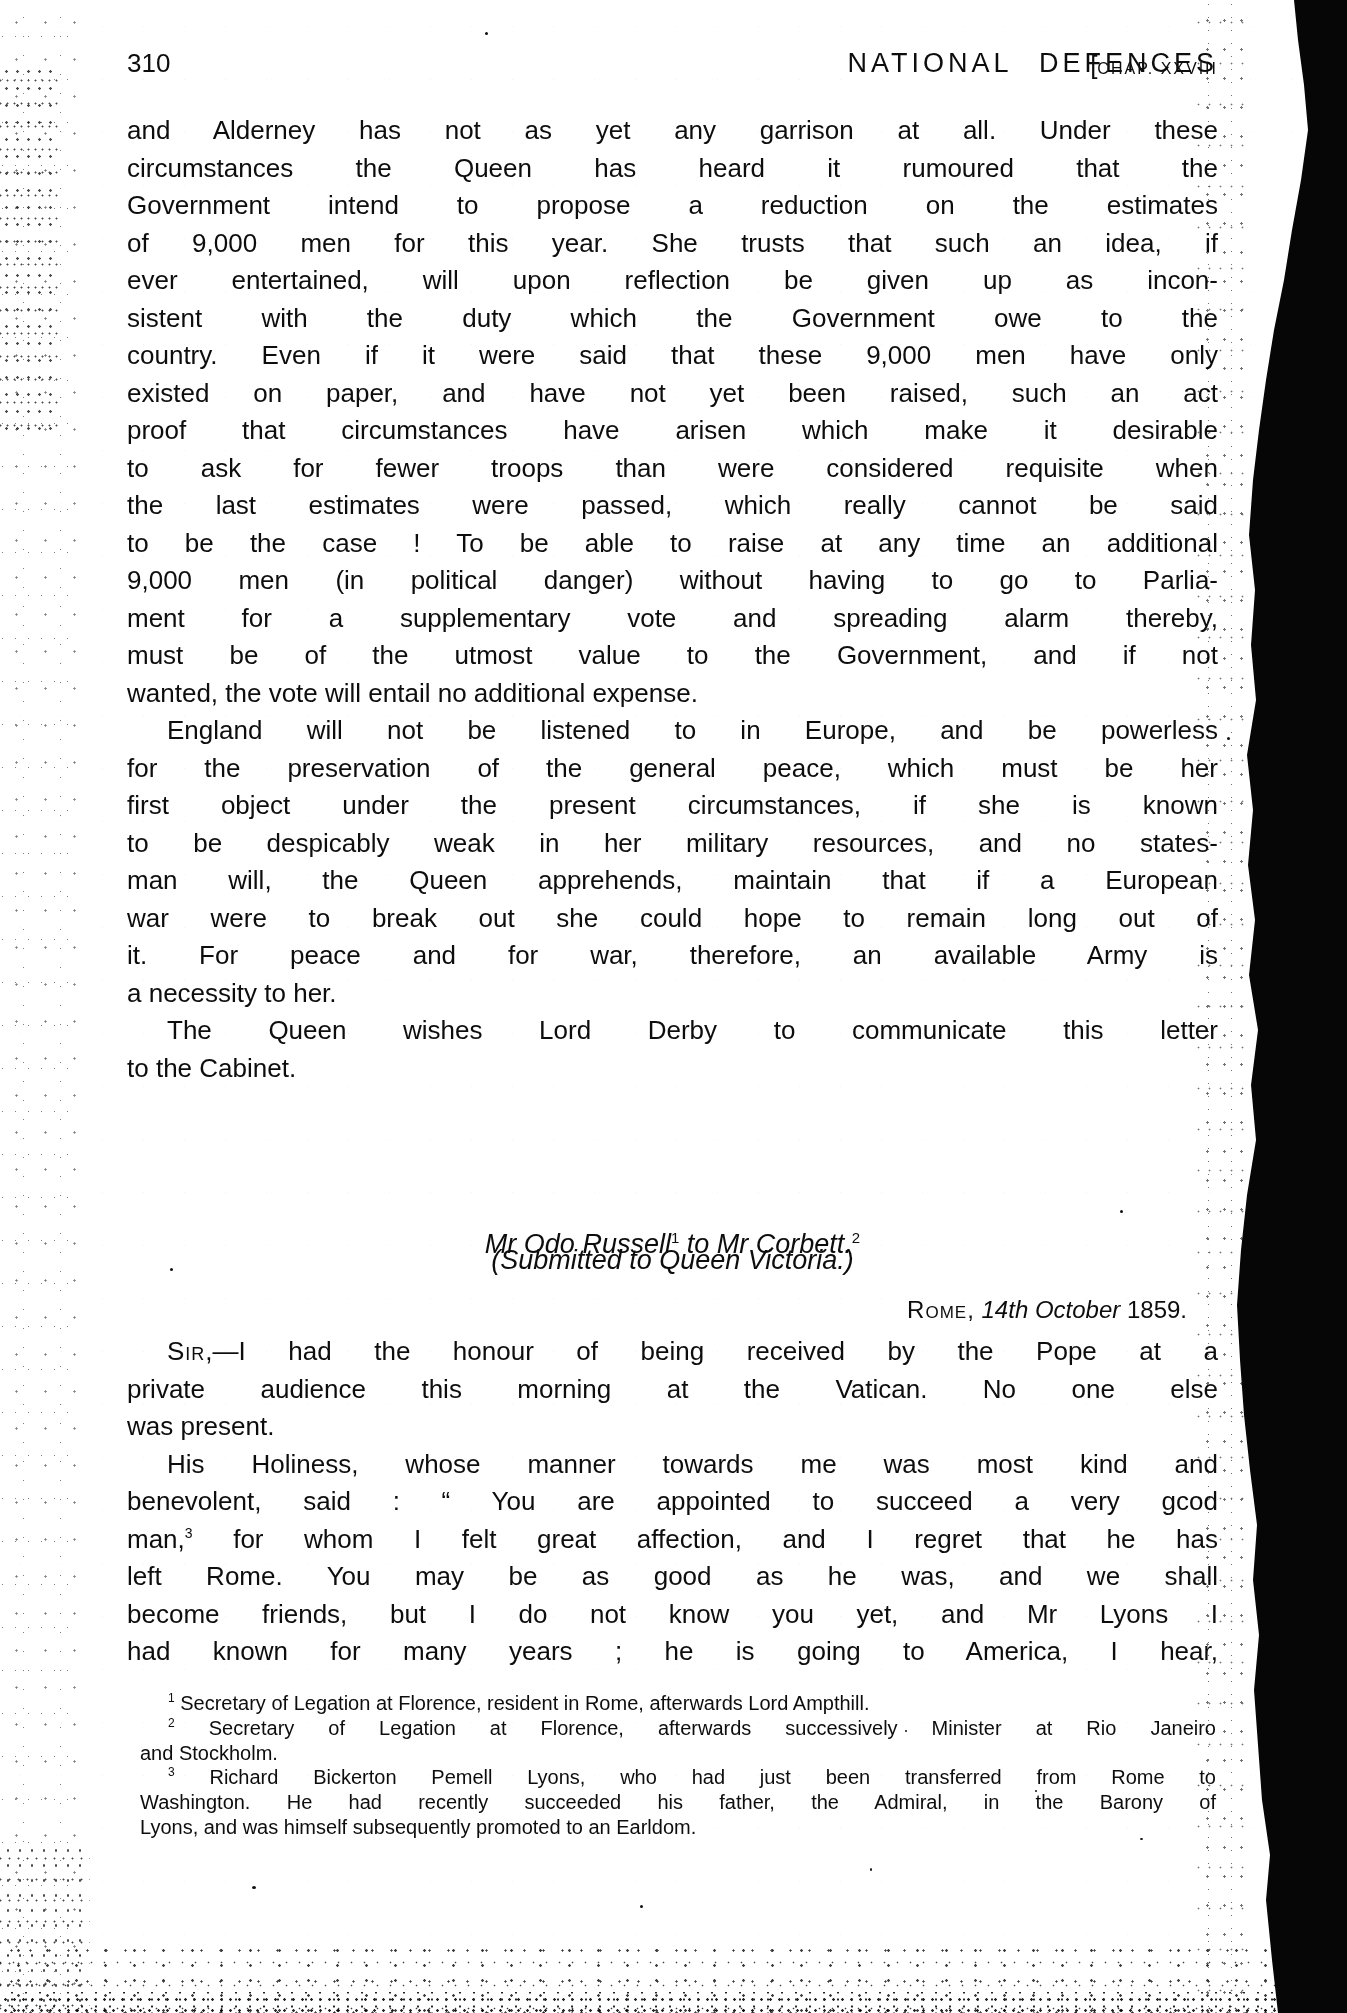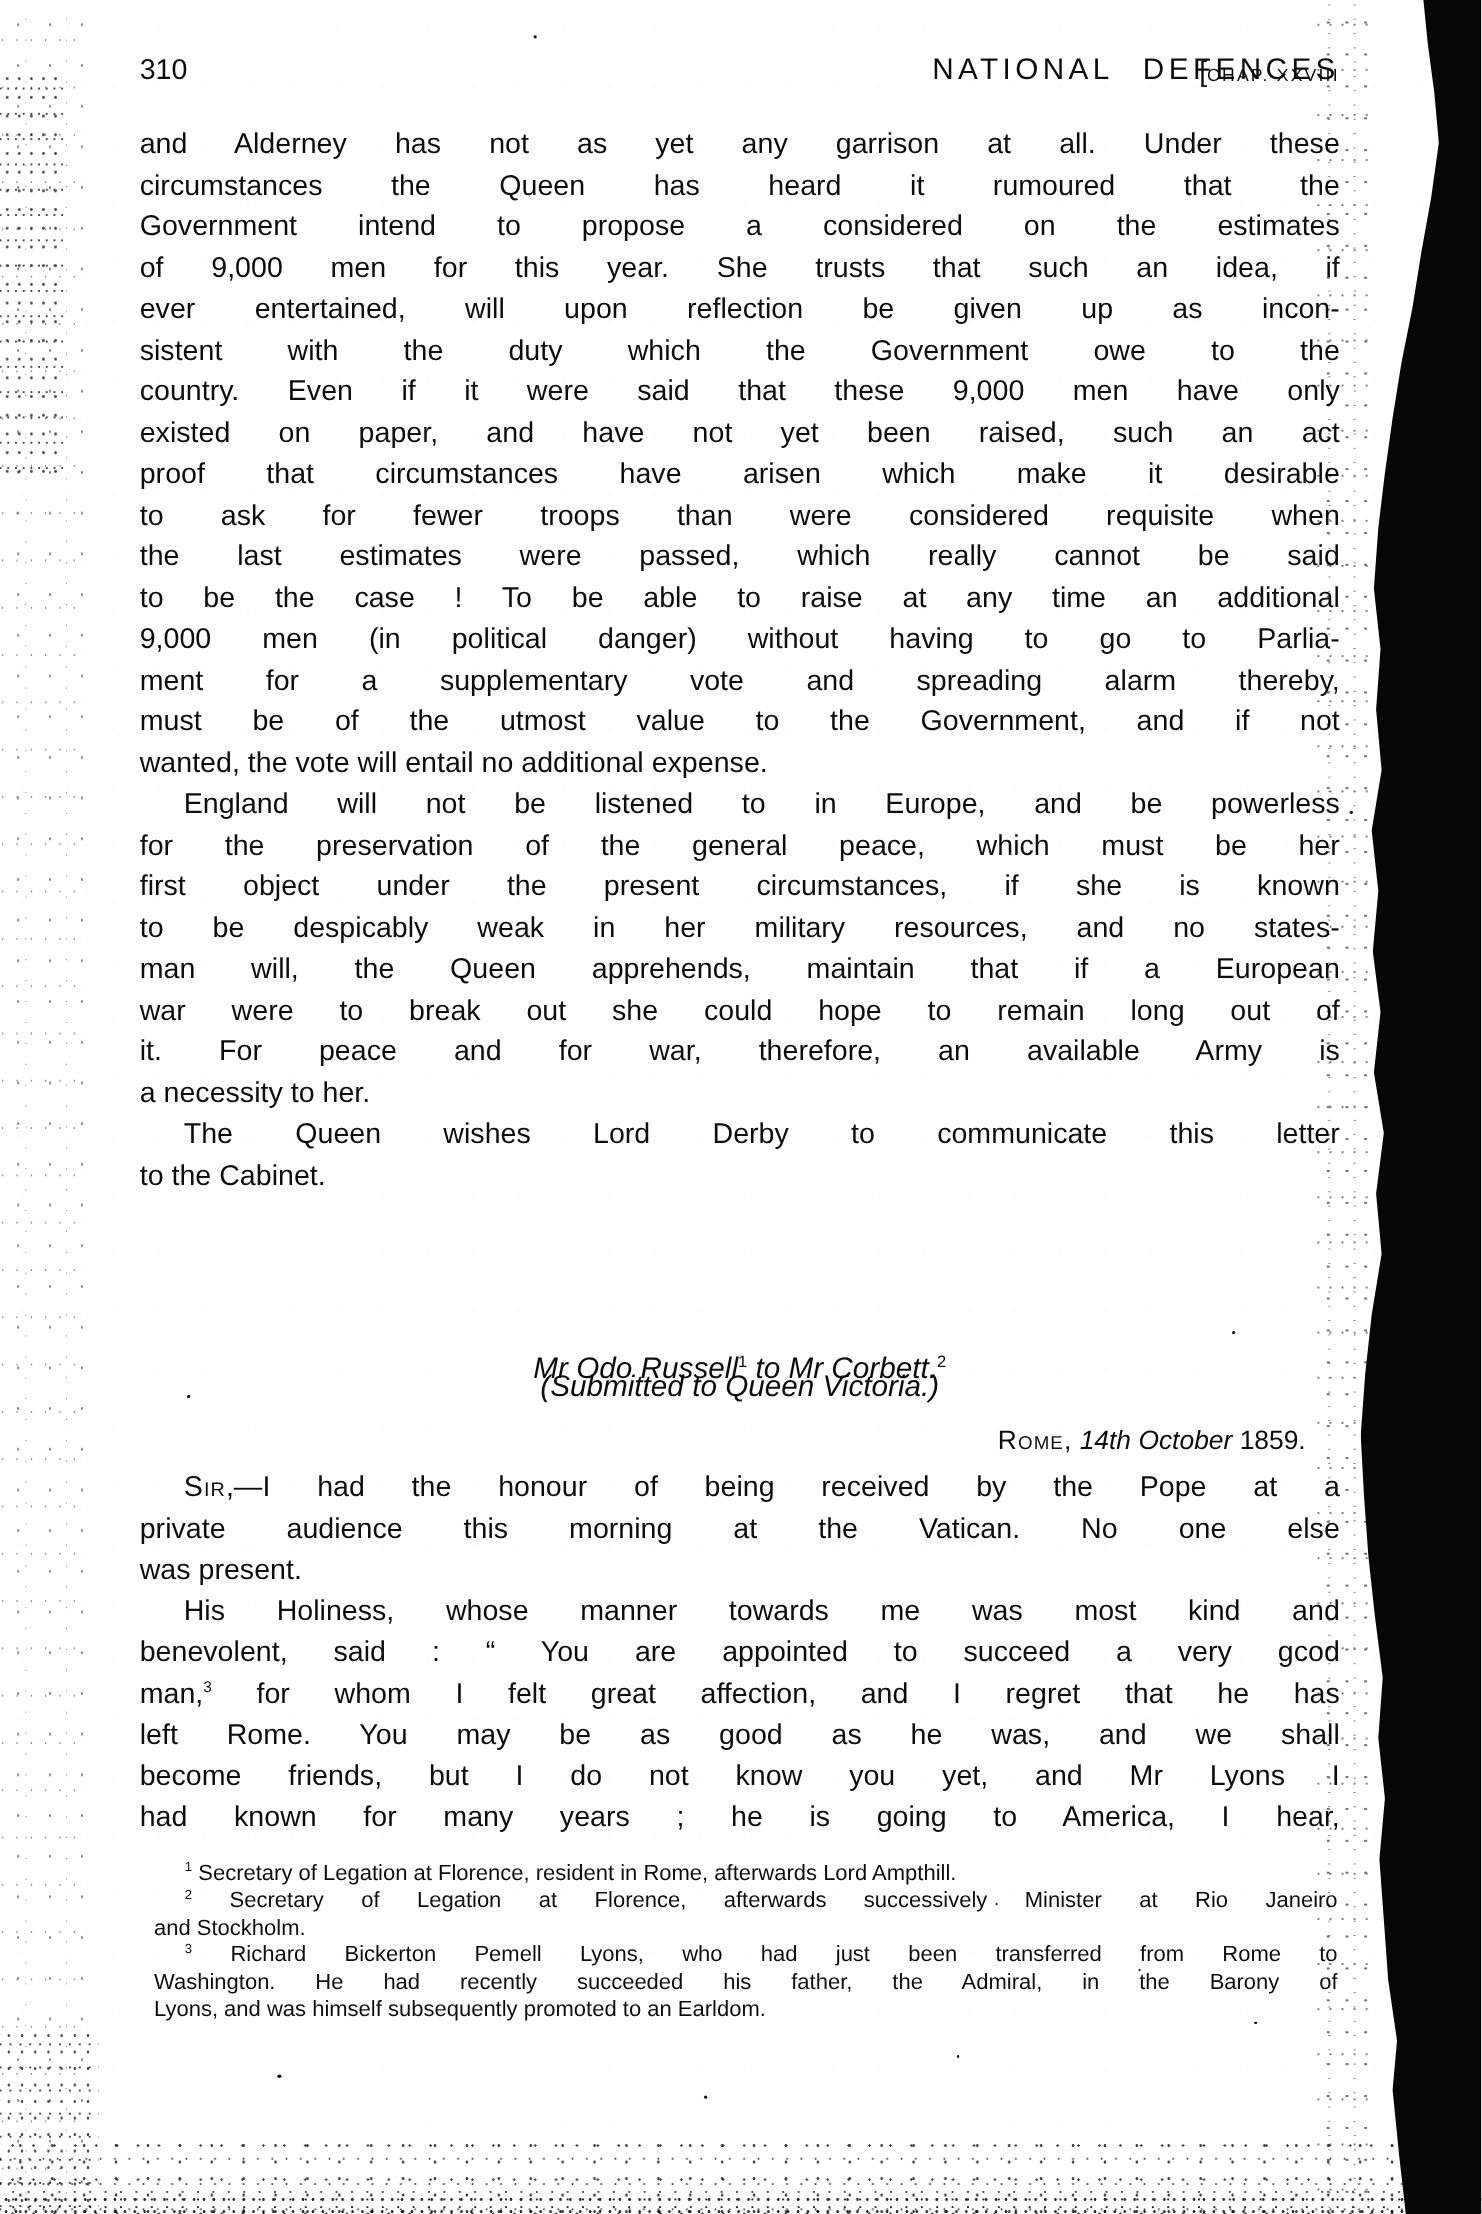--- a/index.html
+++ b/index.html
@@ -64,21 +64,21 @@
 
   <div id="header">
     <span id="page-number">310</span>
     <div id="running-title">NATIONAL DEFENCES</div>
     <span id="chapter-label"><span>[</span><span class="small">CHAP. XXVIII</span></span>
   </div>
 
   <div id="body-block">
     <div class="tl jl">and Alderney has not as yet any garrison at all. Under these</div>
     <div class="tl jl">circumstances the Queen has heard it rumoured that the</div>
-    <div class="tl jl">Government intend to propose a considered on the estimates</div>
+    <div class="tl jl">Government intend to propose a reduction on the estimates</div>
     <div class="tl jl">of 9,000 men for this year. She trusts that such an idea, if</div>
     <div class="tl jl">ever entertained, will upon reflection be given up as incon-</div>
     <div class="tl jl">sistent with the duty which the Government owe to the</div>
     <div class="tl jl">country. Even if it were said that these 9,000 men have only</div>
     <div class="tl jl">existed on paper, and have not yet been raised, such an act</div>
     <div class="tl jl">proof that circumstances have arisen which make it desirable</div>
     <div class="tl jl">to ask for fewer troops than were considered requisite when</div>
     <div class="tl jl">the last estimates were passed, which really cannot be said</div>
     <div class="tl jl">to be the case ! To be able to raise at any time an additional</div>
     <div class="tl jl">9,000 men (in political danger) without having to go to Parlia-</div>

